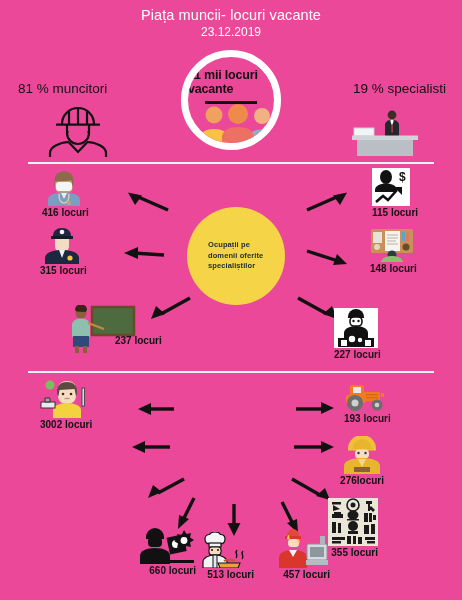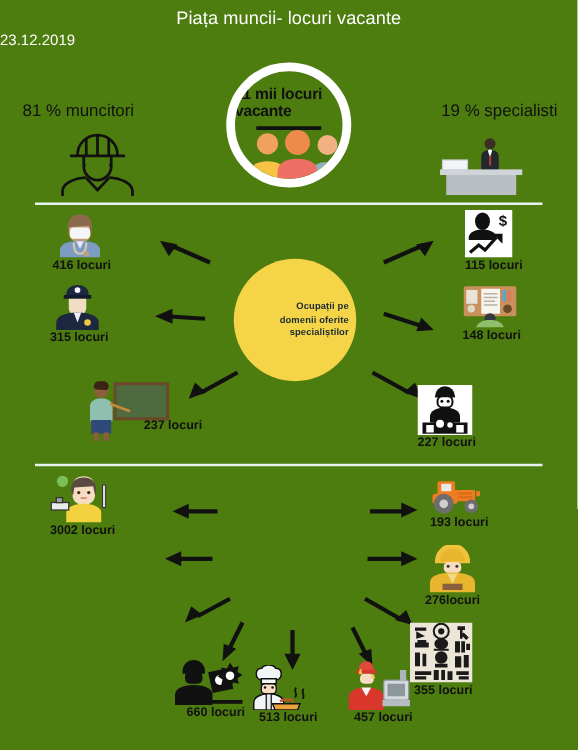--- a/index.html
+++ b/index.html
@@ -4,41 +4,41 @@
 <style>
   html, body {
     margin: 0;
     padding: 0;
     background: #ffffff;
   }
   #poster {
     position: relative;
     width: 462px;
     height: 600px;
-    background: #4d7c0f;
+    background: #ec4899;
     overflow: hidden;
     font-family: "Liberation Sans", sans-serif;
     color: #111111;
   }
 
   
   .title {
     position: absolute;
     left: 0; right: 0;
     top: 7px;
     text-align: center;
     font-size: 14.5px;
     color: #ffffff;
     letter-spacing: 0.1px;
   }
   .subtitle {
     position: absolute;
     left: 0; right: 0;
     top: 25px;
-    text-align: left;
+    text-align: center;
     font-size: 12px;
     color: #ffffff;
   }
 
   
   .badge {
     position: absolute;
     left: 181px;
     top: 50px;
     width: 100px;
@@ -106,21 +106,21 @@
     left: 182px; top: 404px;
     width: 104px; height: 104px;
     border-radius: 50%;
     background: #f5d547;
   }
   .hub-label {
     position: absolute;
     left: 21px; right: 6px;
     top: 50%;
     transform: translateY(-50%);
-    text-align: right;
+    text-align: left;
     font-size: 7.5px;
     font-weight: bold;
     line-height: 10.5px;
     color: #1c2a33;
     letter-spacing: 0.1px;
   }
 
   
   .node { position: absolute; }
   .node-icon { display: block; }

